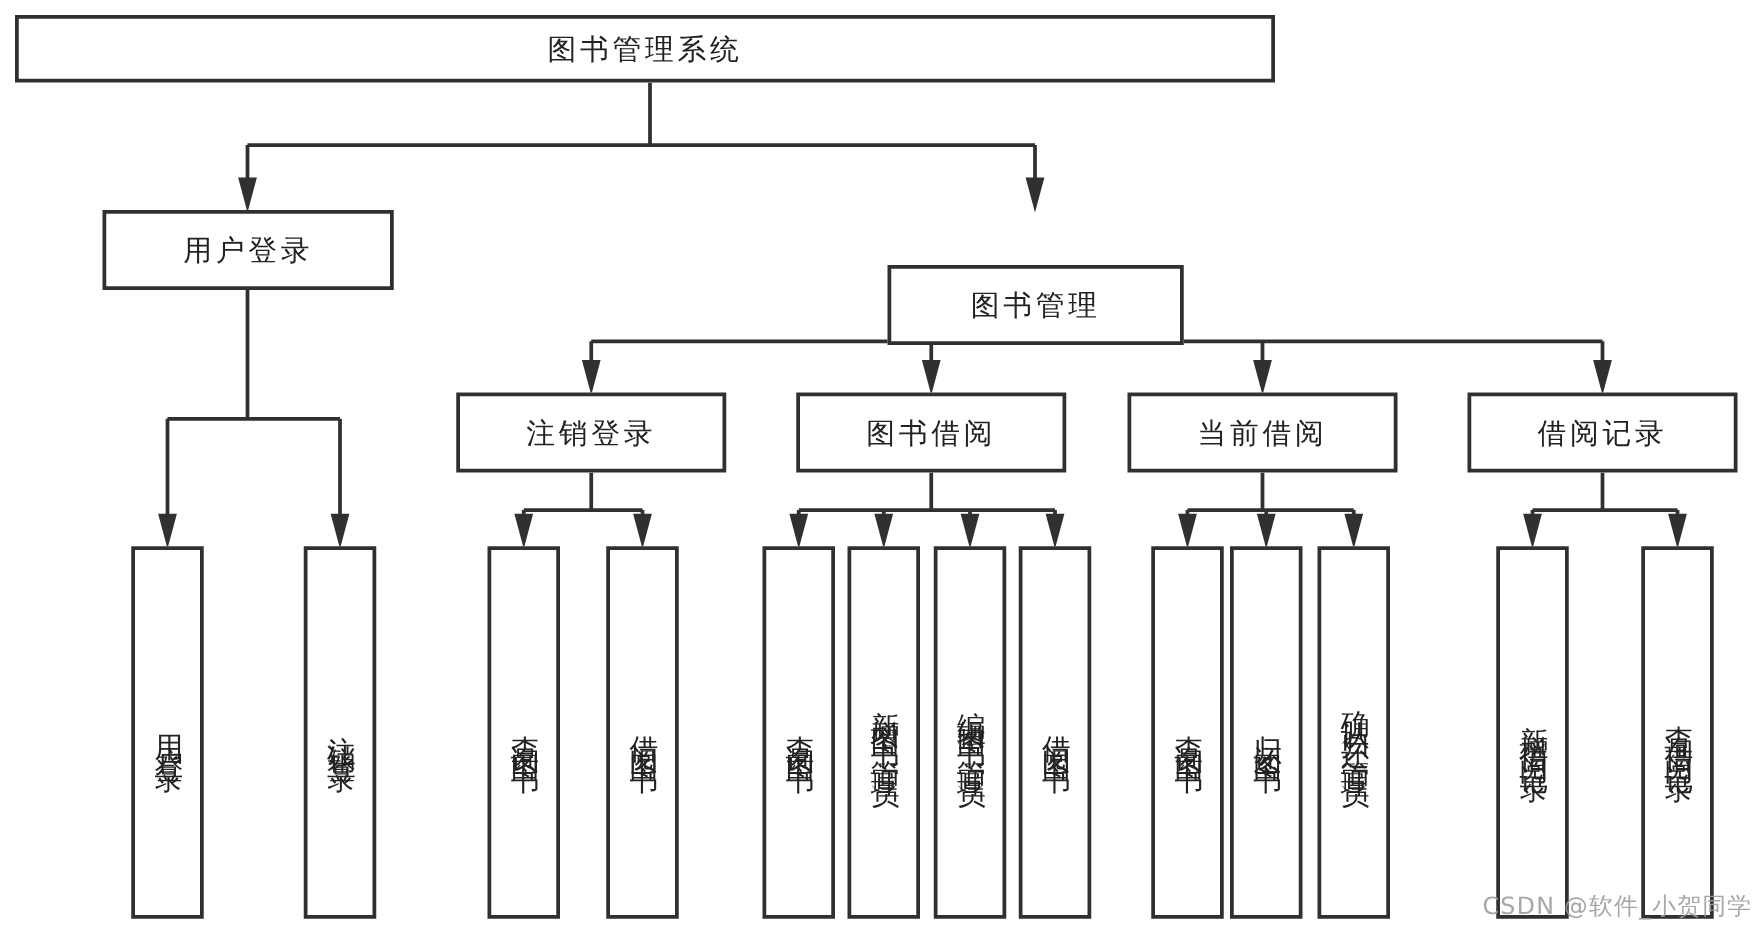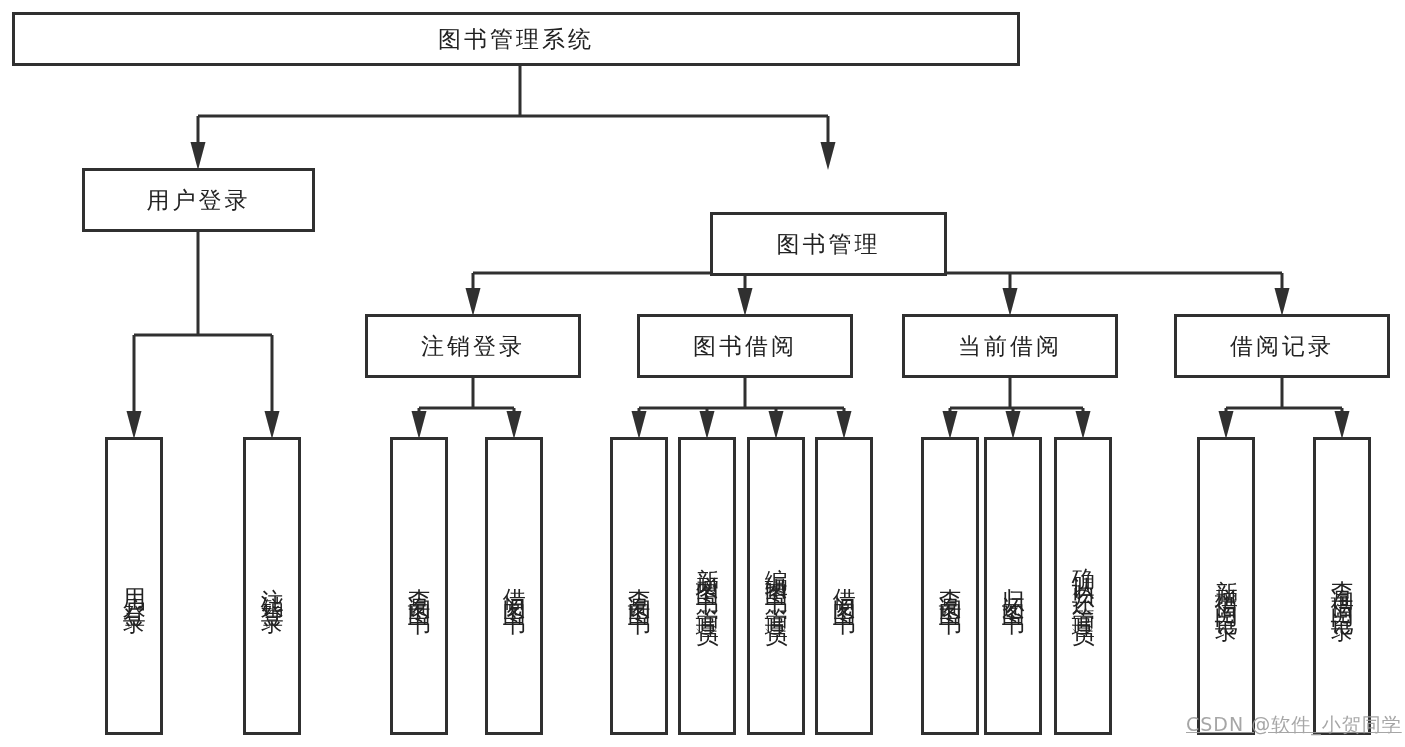--- a/index.html
+++ b/index.html
@@ -28,21 +28,21 @@
     writing-mode: vertical-rl;
     text-orientation: mixed;
     font-size: 23px;
     letter-spacing: 8px;
     line-height: 1.1;
     white-space: nowrap;
   }
   .watermark {
     position: absolute; left: 1186px; top: 712px;
     font-size: 19px; color: #9d9d9d; opacity: 0.9;
-    letter-spacing: 1px; white-space: nowrap; z-index: 5; text-decoration: underline;
+    letter-spacing: 1px; white-space: nowrap; z-index: 5;
   }
 </style>
 </head>
 <body>
 
 <div id="canvas">
 
   <svg class="wires" width="1405" height="747" viewBox="0 0 1405 747">
     <g stroke="#303030" stroke-width="3" fill="none">
       <path d="M520,66 V116 M198,116 H828 M198,116 V144 M828,116 V144"></path>

